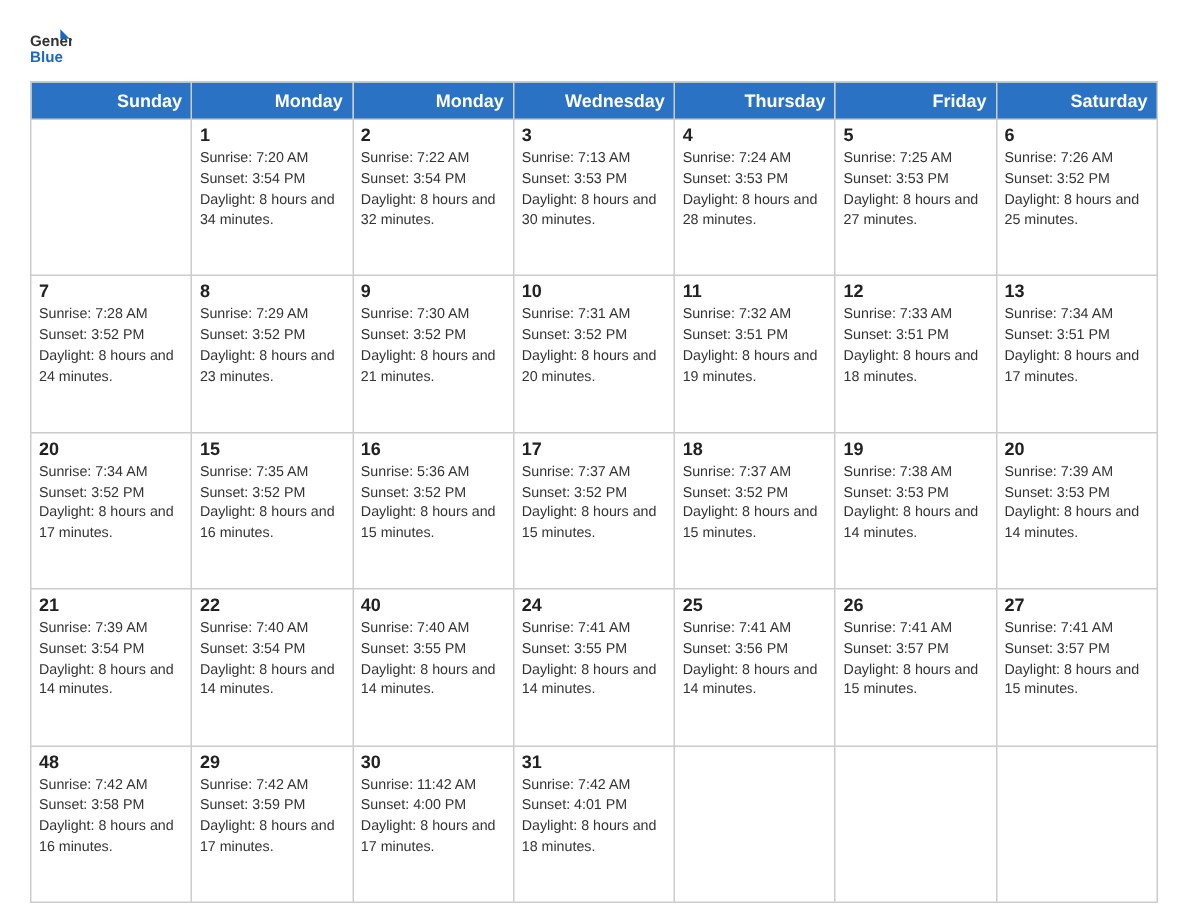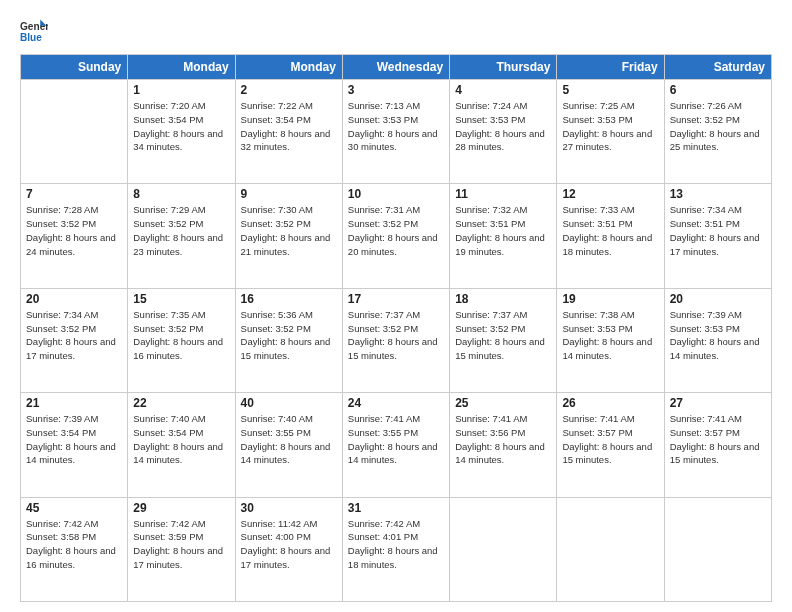--- a/index.html
+++ b/index.html
@@ -305,21 +305,21 @@
           <td>
             <span class="day-number">27</span>
             <div class="day-info">Sunrise: 7:41 AM
 Sunset: 3:57 PM
 Daylight: 8 hours
 and 15 minutes.</div>
           </td>
         </tr>
         <tr>
           <td>
-            <span class="day-number">45</span>
+            <span class="day-number">48</span>
             <div class="day-info">Sunrise: 7:42 AM
 Sunset: 3:58 PM
 Daylight: 8 hours
 and 16 minutes.</div>
           </td>
           <td>
             <span class="day-number">29</span>
             <div class="day-info">Sunrise: 7:42 AM
 Sunset: 3:59 PM
 Daylight: 8 hours

